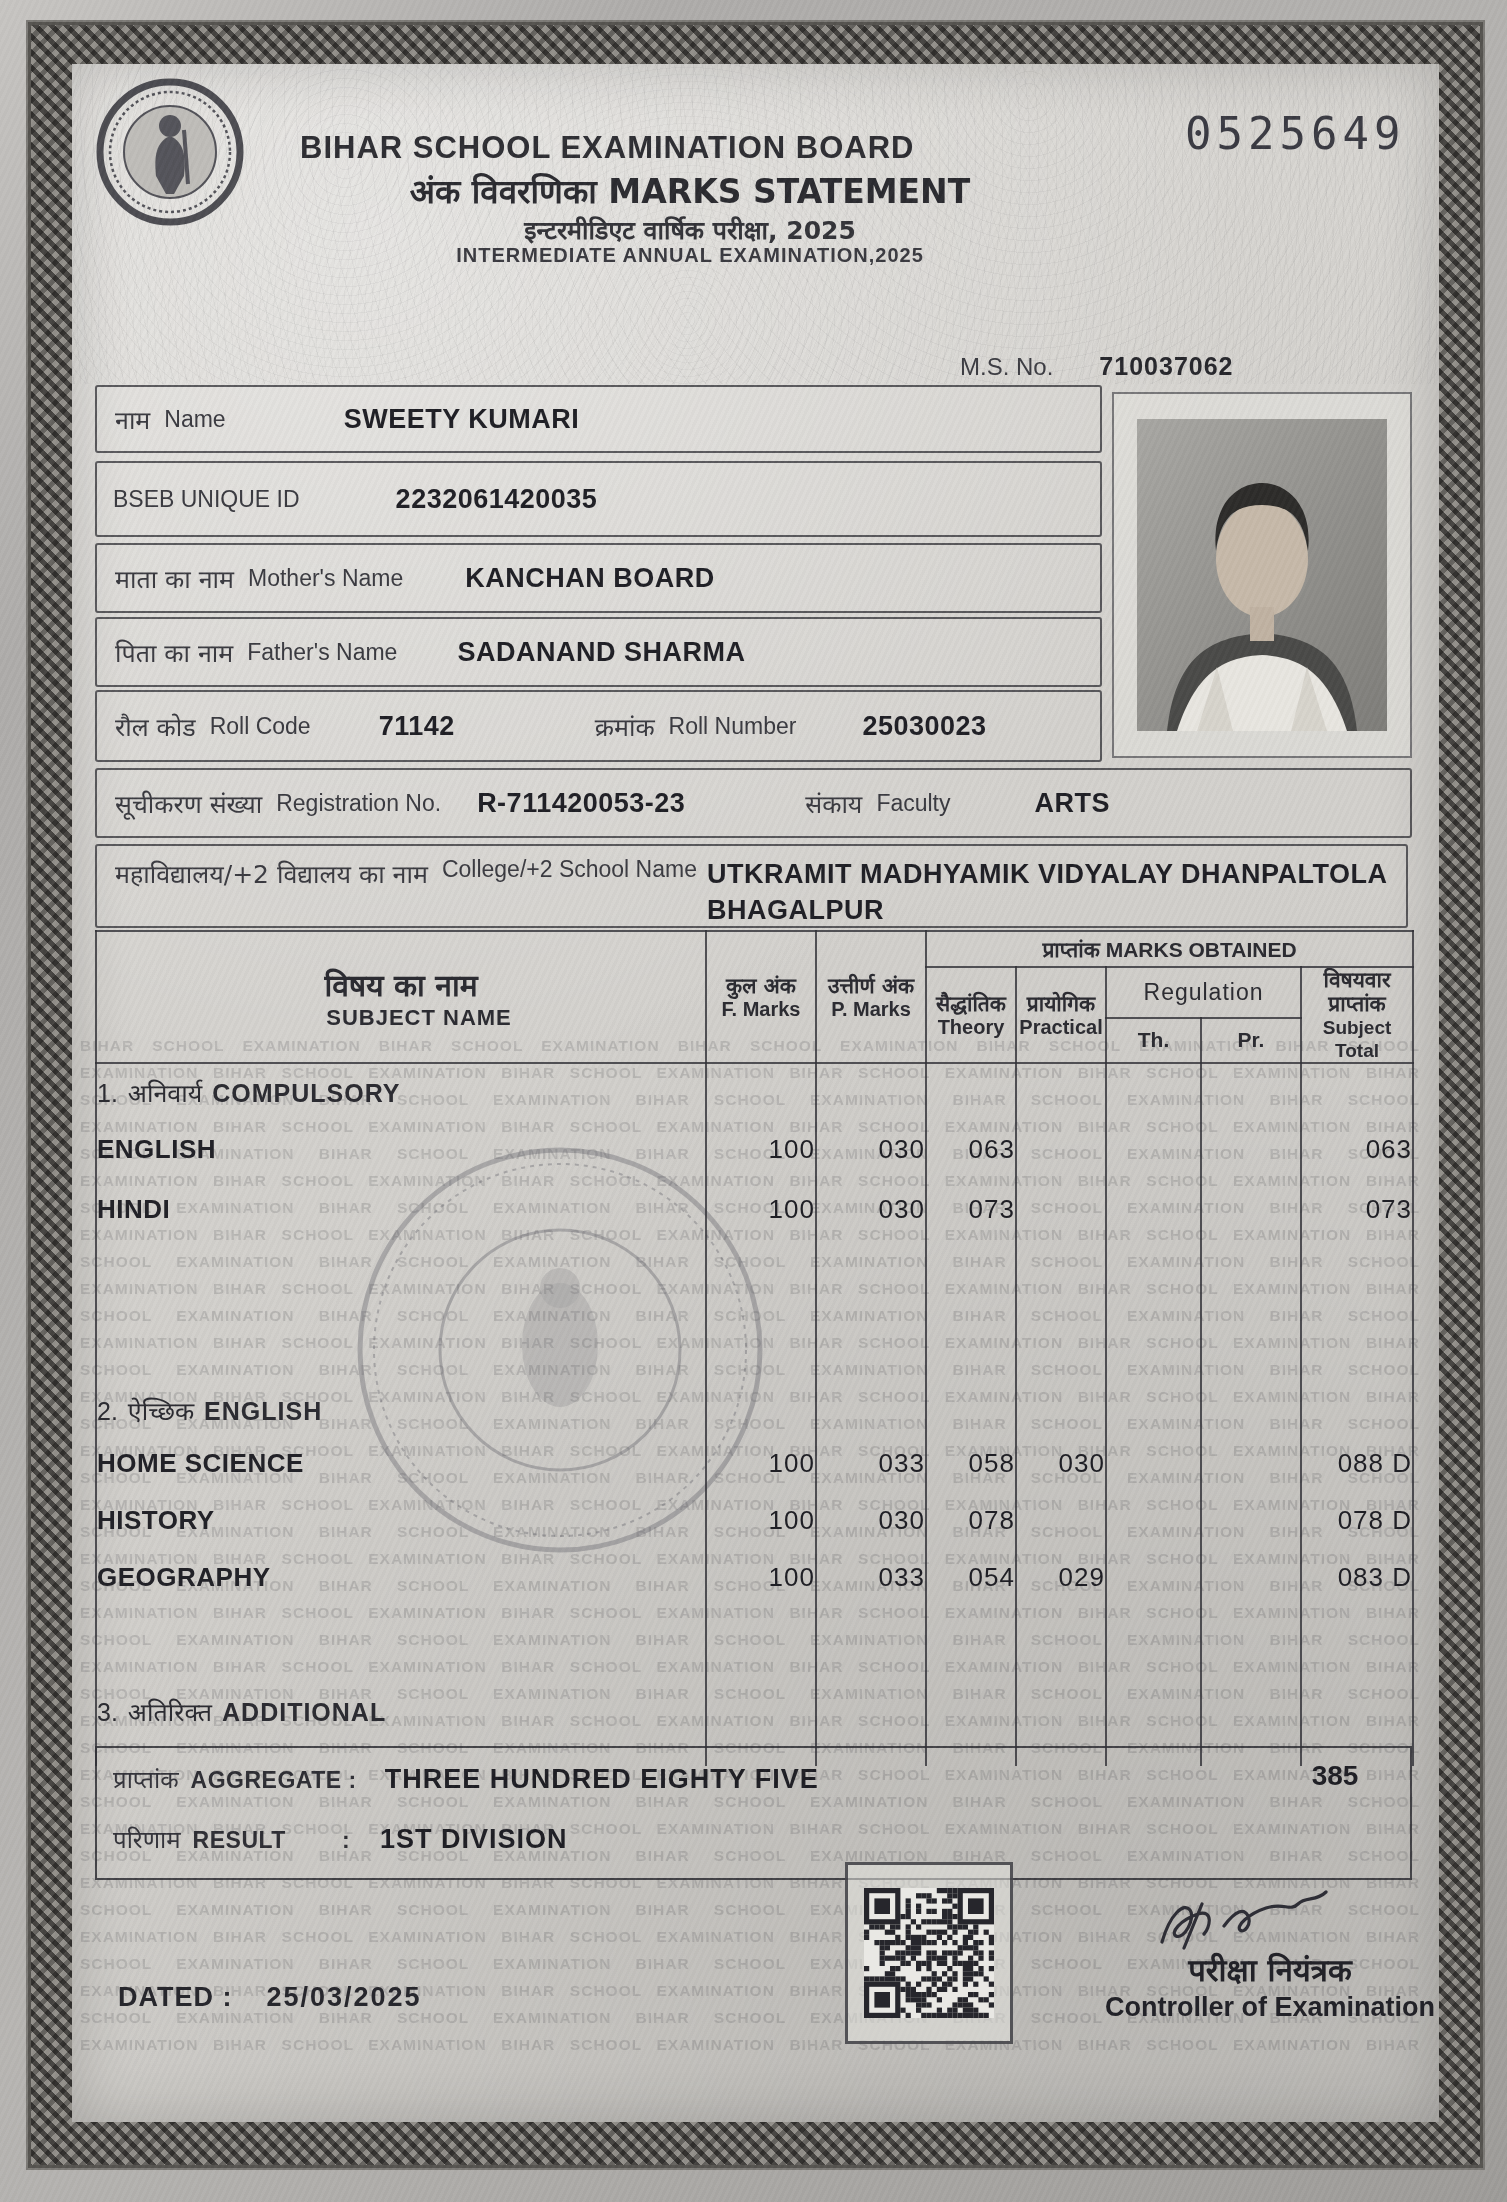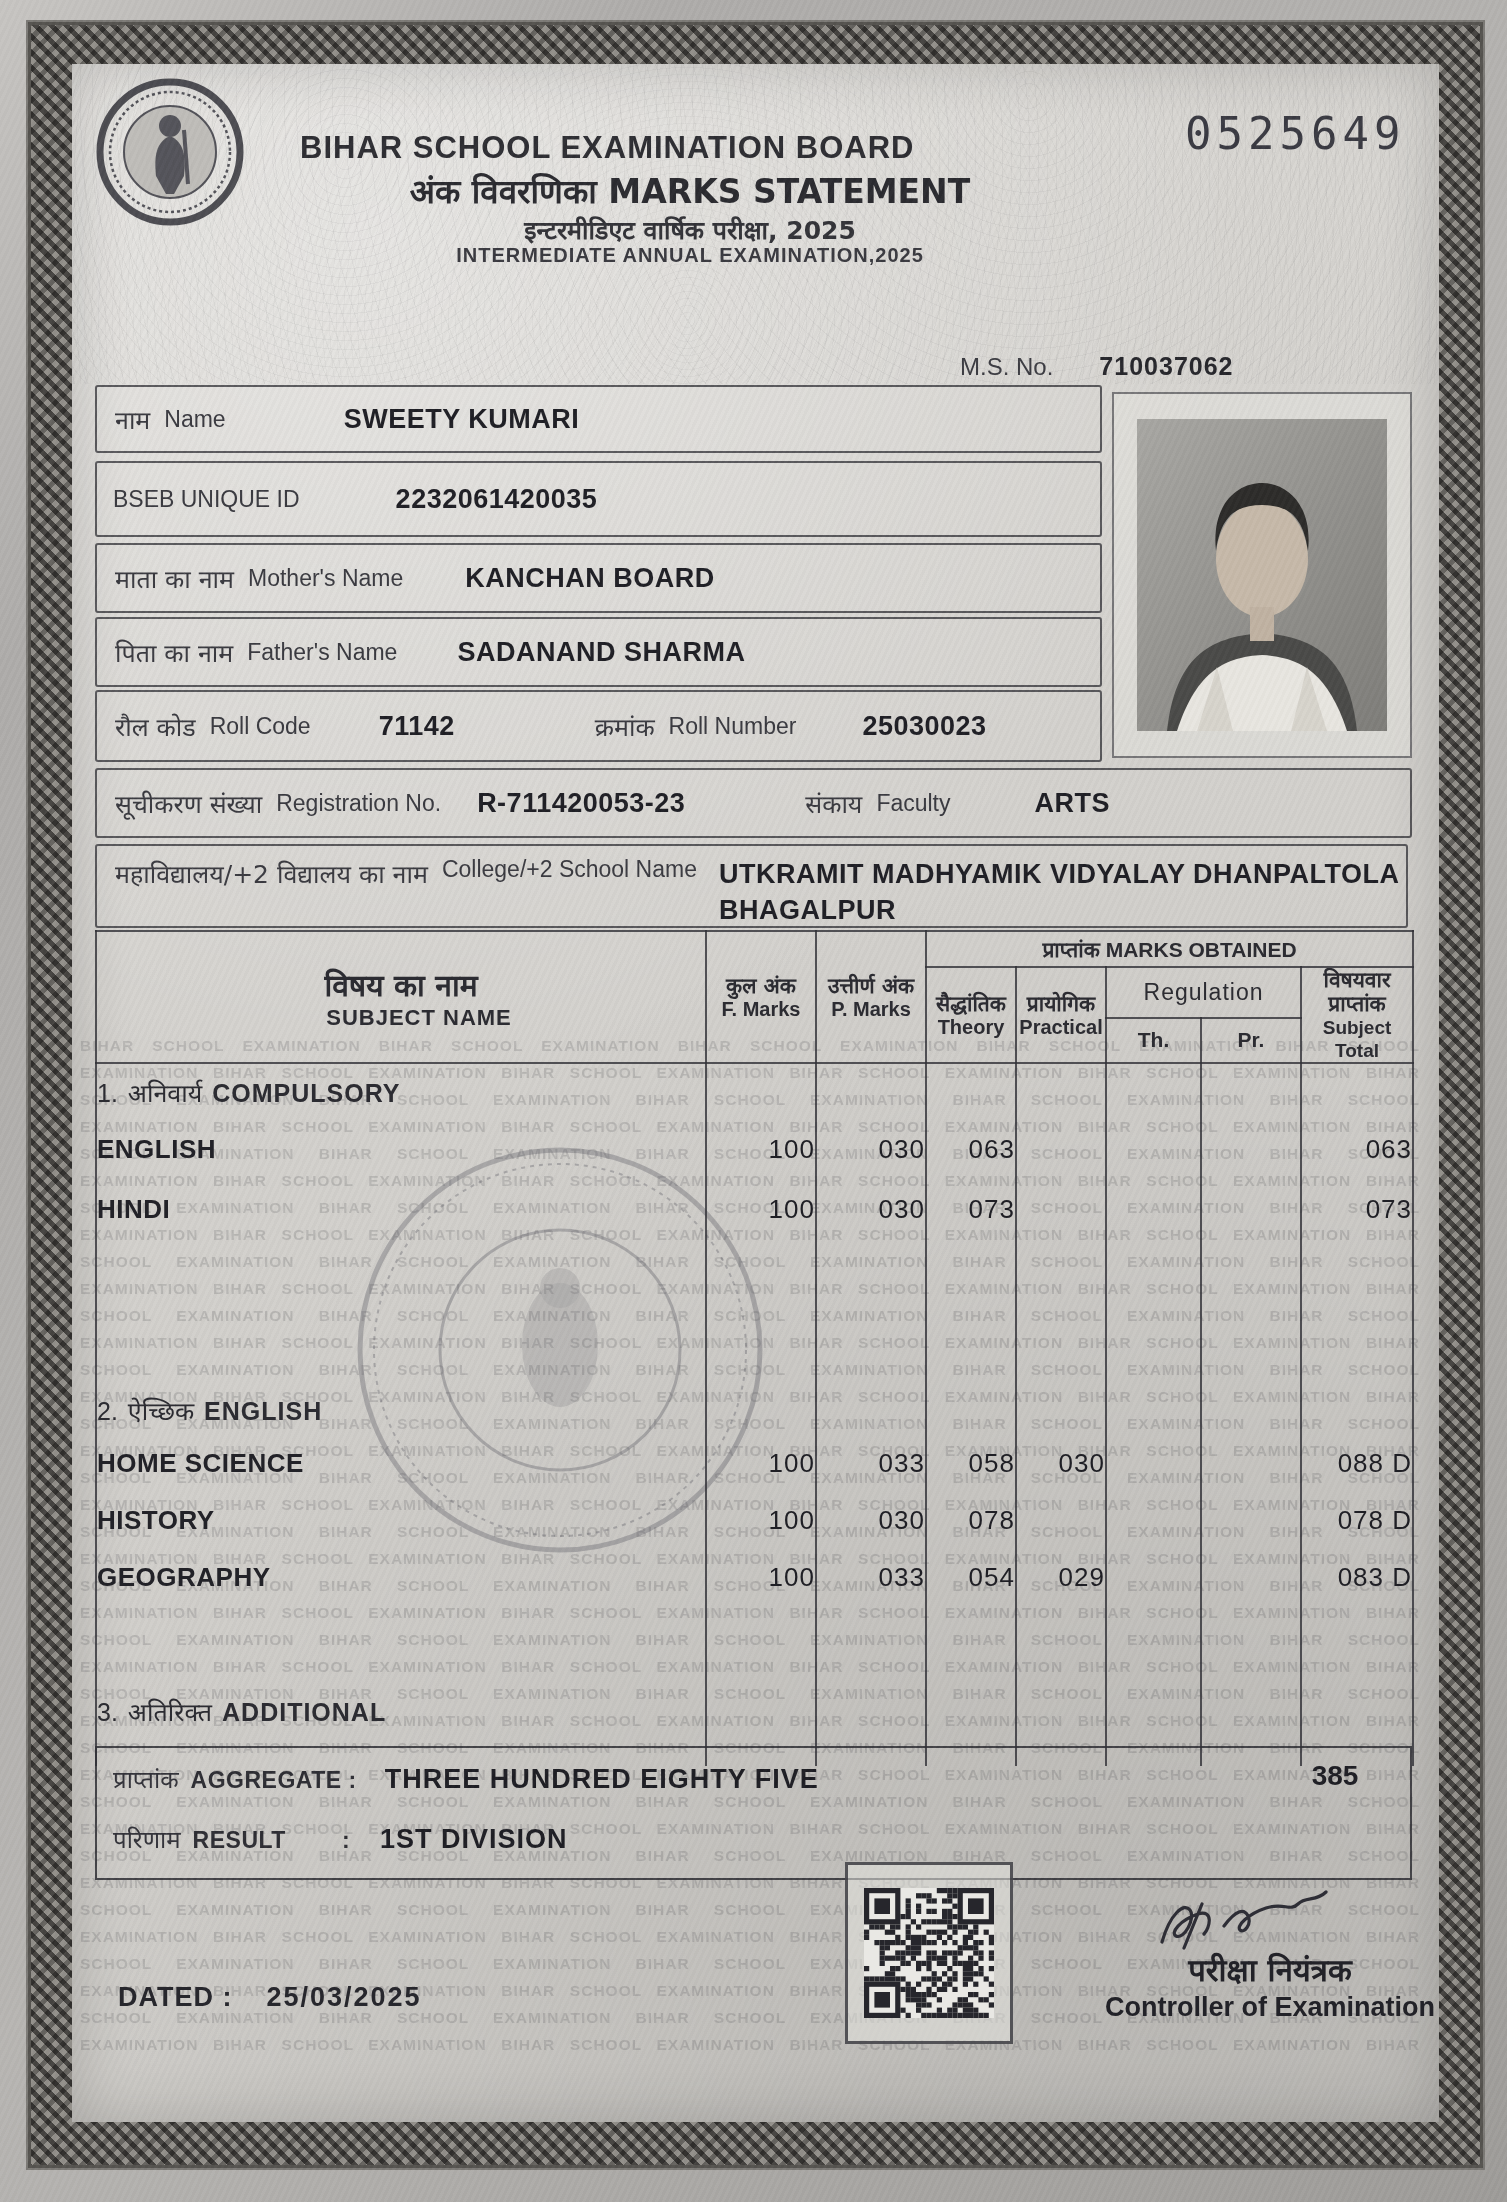--- a/index.html
+++ b/index.html
@@ -165,21 +165,21 @@
     <span class="lab-hi">सूचीकरण संख्या</span>
     <span class="lab-en">Registration No.</span>
     <span class="val" style="margin-left:36px;">R-711420053-23</span>
     <span class="lab-hi" style="margin-left:120px;">संकाय</span>
     <span class="lab-en">Faculty</span>
     <span class="val" style="margin-left:84px;">ARTS</span>
   </div>
   <div class="ibox" style="left:95px;top:844px;width:1313px;height:84px;align-items:flex-start;padding-top:10px;box-sizing:border-box;">
     <span class="lab-hi">महाविद्यालय/+2 विद्यालय का नाम</span>
     <span class="lab-en">College/+2 School Name</span>
-    <span style="margin-left:22px;line-height:1.35;">
+    <span style="margin-left:10px;line-height:1.35;">
       <span class="val" style="display:block;">UTKRAMIT MADHYAMIK VIDYALAY DHANPALTOLA</span>
       <span class="val" style="display:block;">BHAGALPUR</span>
     </span>
   </div>
 
   <div class="abs" style="left:95px;top:930px;z-index:2;">
     <table class="marks">
       <colgroup>
         <col style="width:610px">
           <col style="width:110px">

